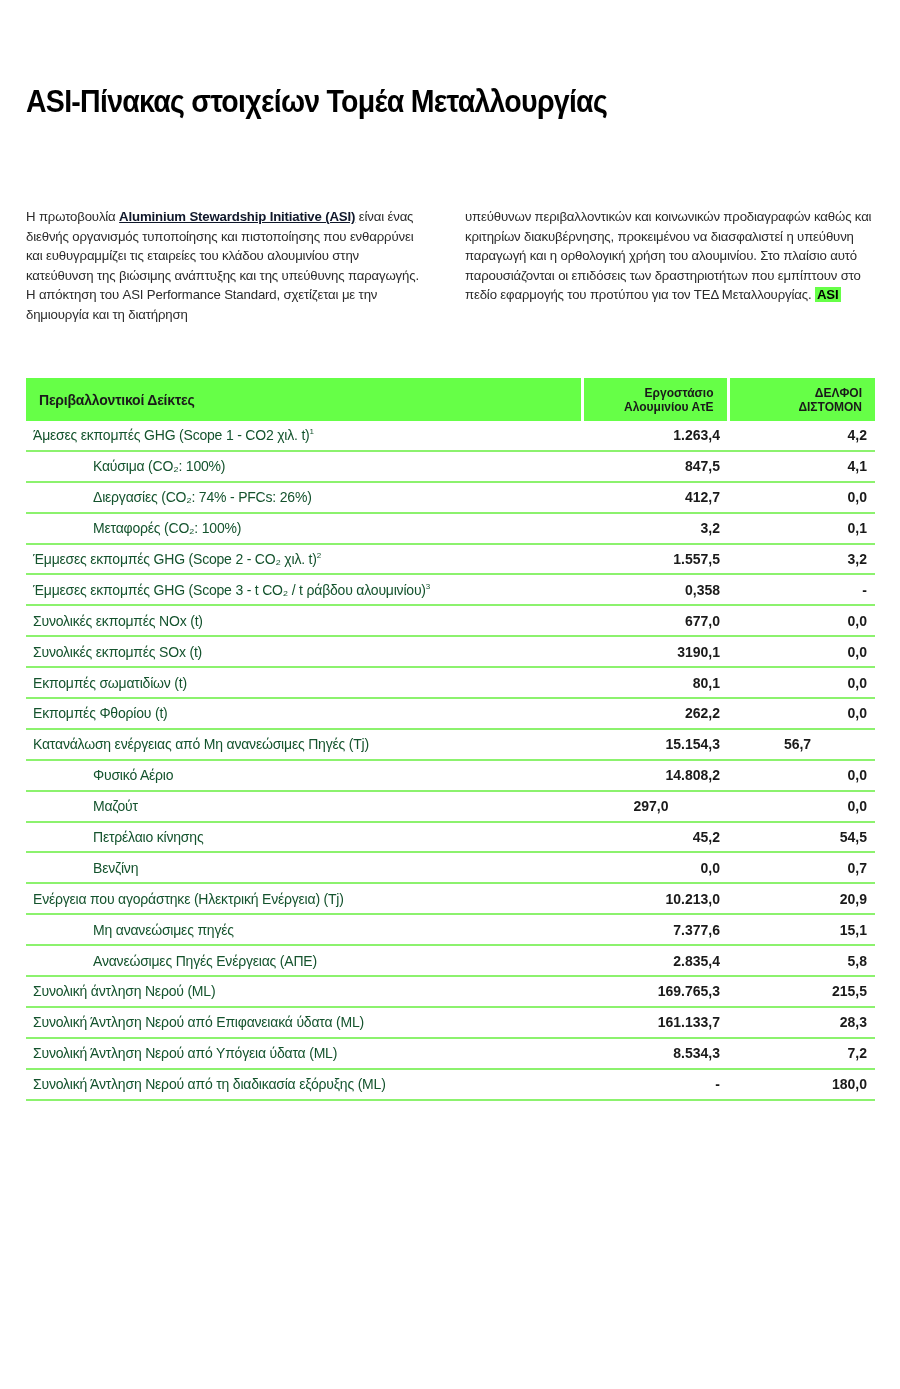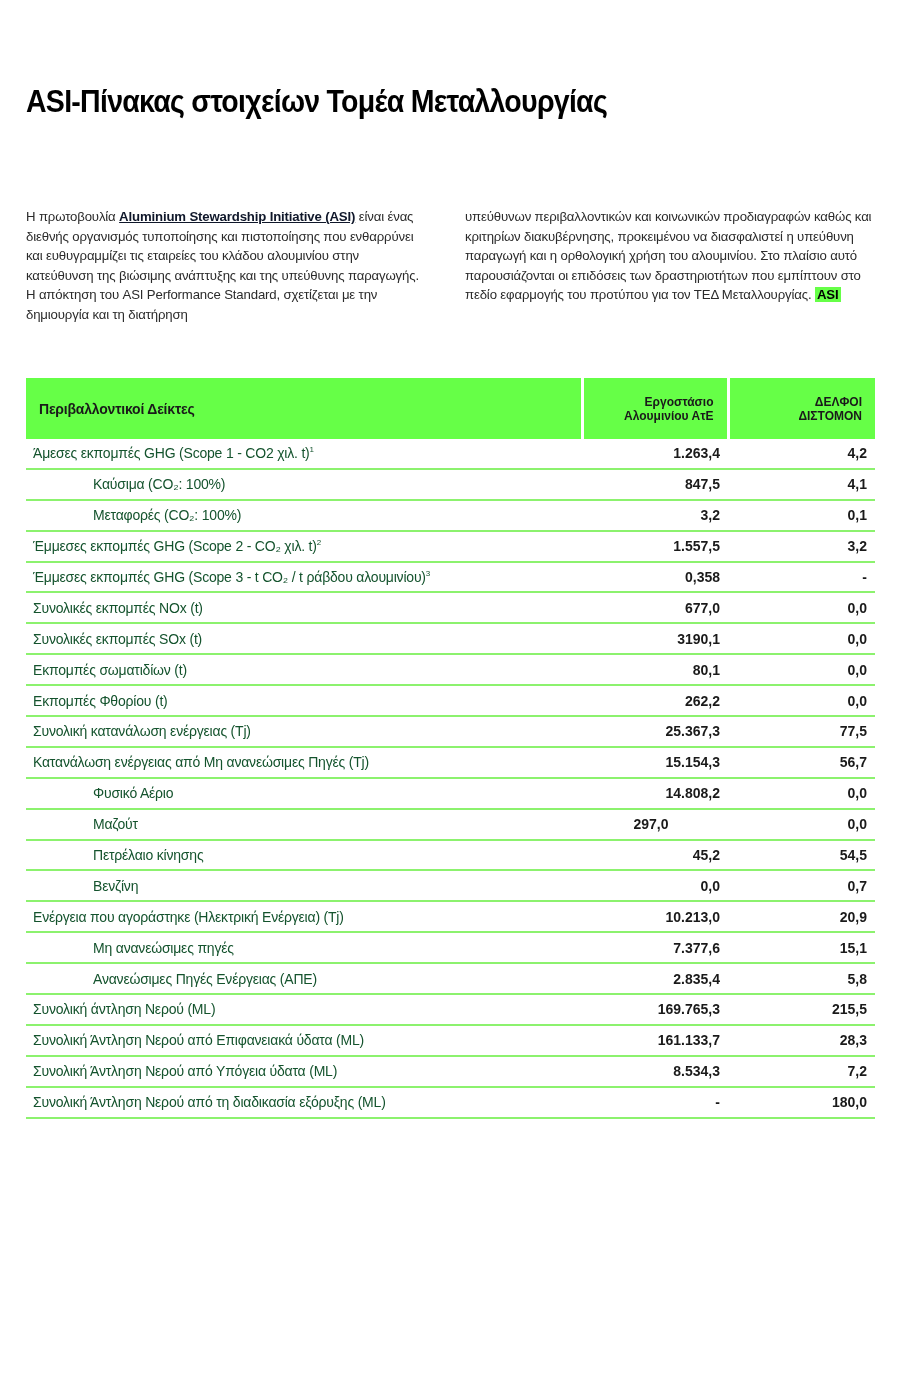--- a/index.html
+++ b/index.html
@@ -26,21 +26,21 @@
       background:#66ff47; font-weight:bold; color:#000; padding:0 2px;
     }
     table.ind {
       position:absolute; left:26px; top:378px; width:849px;
       border-collapse:collapse; table-layout:fixed;
     }
     table.ind col.c1 { width:556px; }
     table.ind col.c2 { width:146px; }
     table.ind col.c3 { width:147px; }
     table.ind thead th {
-      background:#66ff47; height:61px; padding:0 13px;
+      background:#66ff47; height:43px; padding:0 13px;
       font-weight:bold; color:#1a1a1a; vertical-align:middle;
     }
     table.ind thead th.h1 { text-align:left; font-size:14px; letter-spacing:-0.2px; }
     table.ind thead th.h2, table.ind thead th.h3 {
       text-align:right; font-size:12px; line-height:14px; border-left:3px solid #ffffff;
     }
     table.ind tbody td {
       height:28.9px; border-bottom:2px solid #8cf26e;
       font-size:14px; padding:0; vertical-align:middle;
     }
@@ -83,20 +83,25 @@
         <td class="lbl" style="border-bottom-color: rgb(140, 242, 110);"><span>Άμεσες εκπομπές GHG (Scope 1 - CO2 χιλ. t)</span><sup>1</sup></td>
         <td class="v1" style="border-bottom-color: rgb(140, 242, 110);">1.263,4</td>
         <td class="v2" style="border-bottom-color: rgb(140, 242, 110);">4,2</td>
       </tr>
       <tr class="sub">
         <td class="lbl" style="border-bottom-color: rgb(140, 242, 110);"><span>Καύσιμα (CO₂: 100%)</span></td>
         <td class="v1" style="border-bottom-color: rgb(140, 242, 110);">847,5</td>
         <td class="v2" style="border-bottom-color: rgb(140, 242, 110);">4,1</td>
       </tr>
       <tr class="sub">
+        <td class="lbl" style="border-bottom-color: rgb(140, 242, 110);"><span>Διεργασίες (CO₂: 74% - PFCs: 26%)</span></td>
+        <td class="v1" style="border-bottom-color: rgb(140, 242, 110);">412,7</td>
+        <td class="v2" style="border-bottom-color: rgb(140, 242, 110);">0,0</td>
+      </tr>
+      <tr class="sub">
         <td class="lbl" style="border-bottom-color: rgb(140, 242, 110);"><span>Μεταφορές (CO₂: 100%)</span></td>
         <td class="v1" style="border-bottom-color: rgb(140, 242, 110);">3,2</td>
         <td class="v2" style="border-bottom-color: rgb(140, 242, 110);">0,1</td>
       </tr>
       <tr>
         <td class="lbl" style="border-bottom-color: rgb(140, 242, 110);"><span>Έμμεσες εκπομπές GHG (Scope 2 - CO₂ χιλ. t)</span><sup>2</sup></td>
         <td class="v1" style="border-bottom-color: rgb(140, 242, 110);">1.557,5</td>
         <td class="v2" style="border-bottom-color: rgb(140, 242, 110);">3,2</td>
       </tr>
       <tr>
@@ -118,28 +123,23 @@
         <td class="lbl" style="border-bottom-color: rgb(140, 242, 110);"><span>Εκπομπές σωματιδίων (t)</span></td>
         <td class="v1" style="border-bottom-color: rgb(140, 242, 110);">80,1</td>
         <td class="v2" style="border-bottom-color: rgb(140, 242, 110);">0,0</td>
       </tr>
       <tr>
         <td class="lbl" style="border-bottom-color: rgb(140, 242, 110);"><span>Εκπομπές Φθορίου (t)</span></td>
         <td class="v1" style="border-bottom-color: rgb(140, 242, 110);">262,2</td>
         <td class="v2" style="border-bottom-color: rgb(140, 242, 110);">0,0</td>
       </tr>
       <tr>
-        <td class="lbl" style="border-bottom-color: rgb(140, 242, 110);"><span>Συνολική κατανάλωση ενέργειας (Tj)</span></td>
-        <td class="v1" style="border-bottom-color: rgb(140, 242, 110);">25.367,3</td>
-        <td class="v2" style="border-bottom-color: rgb(140, 242, 110);">77,5</td>
-      </tr>
-      <tr>
         <td class="lbl" style="border-bottom-color: rgb(140, 242, 110);"><span>Κατανάλωση ενέργειας από Μη ανανεώσιμες Πηγές (Tj)</span></td>
         <td class="v1" style="border-bottom-color: rgb(140, 242, 110);">15.154,3</td>
-        <td class="v2" style="border-bottom-color: rgb(140, 242, 110);">56,7</td>
+        <td class="v2" style="border-bottom-color: rgb(140, 242, 110); text-align: center;">56,7</td>
       </tr>
       <tr class="sub">
         <td class="lbl" style="border-bottom-color: rgb(140, 242, 110);"><span>Φυσικό Αέριο</span></td>
         <td class="v1" style="border-bottom-color: rgb(140, 242, 110);">14.808,2</td>
         <td class="v2" style="border-bottom-color: rgb(140, 242, 110);">0,0</td>
       </tr>
       <tr class="sub">
         <td class="lbl" style="border-bottom-color: rgb(140, 242, 110);"><span>Μαζούτ</span></td>
         <td class="v1" style="border-bottom-color: rgb(140, 242, 110); text-align: center;">297,0</td>
         <td class="v2" style="border-bottom-color: rgb(140, 242, 110);">0,0</td>

